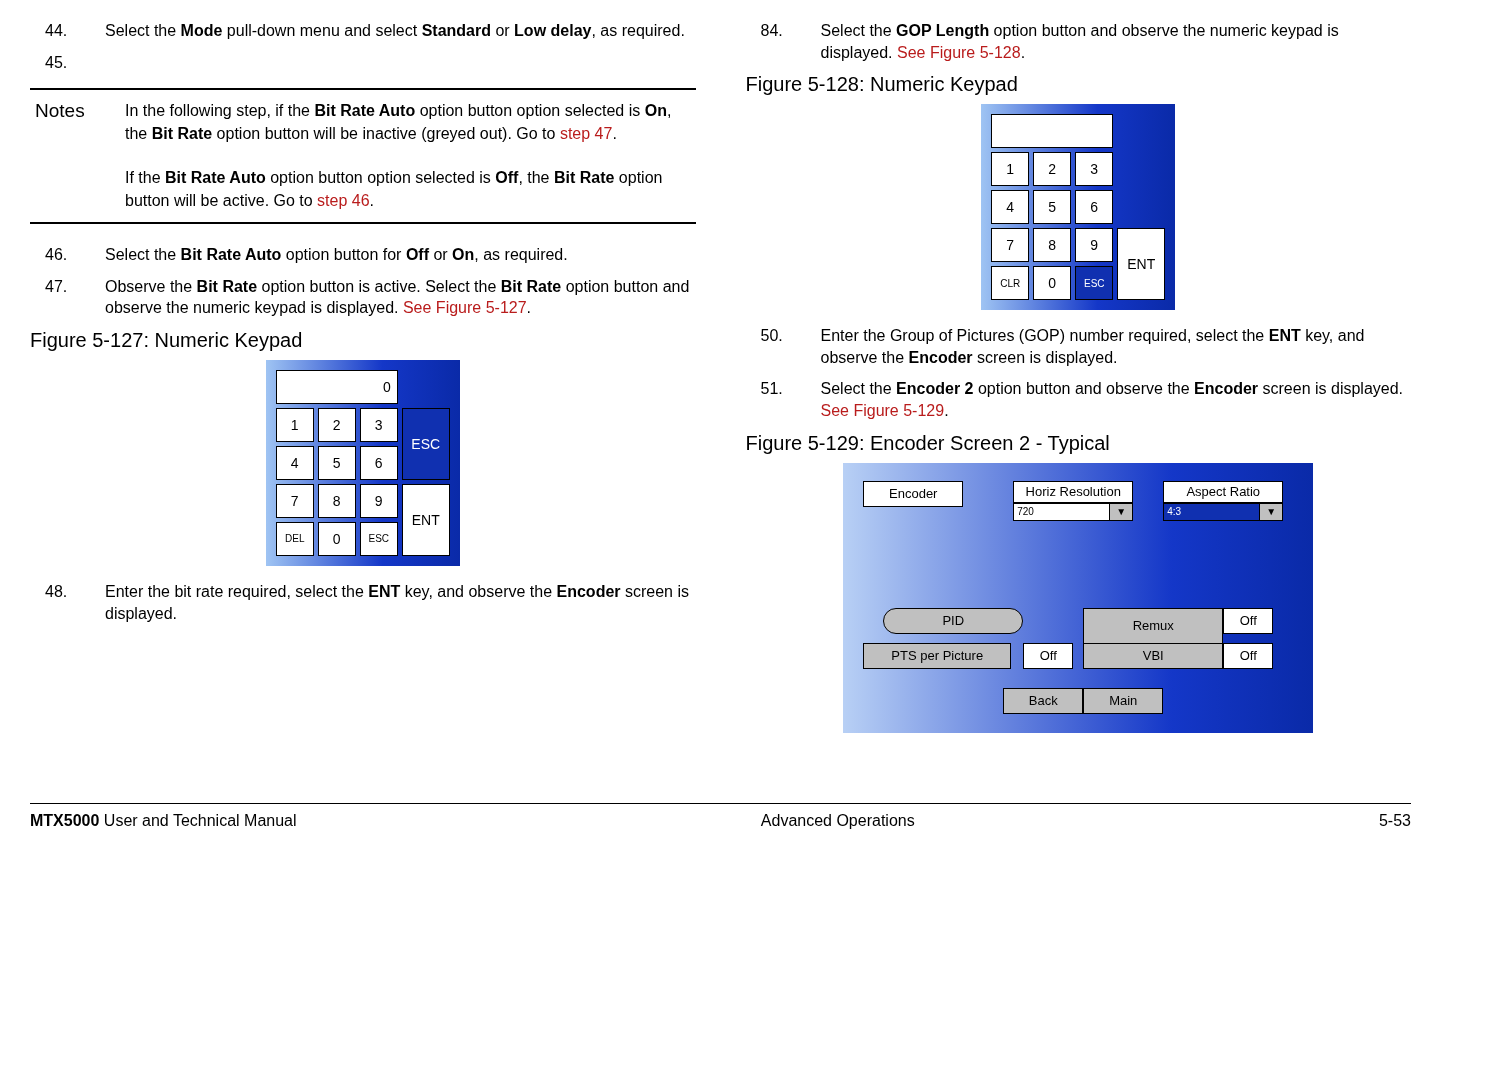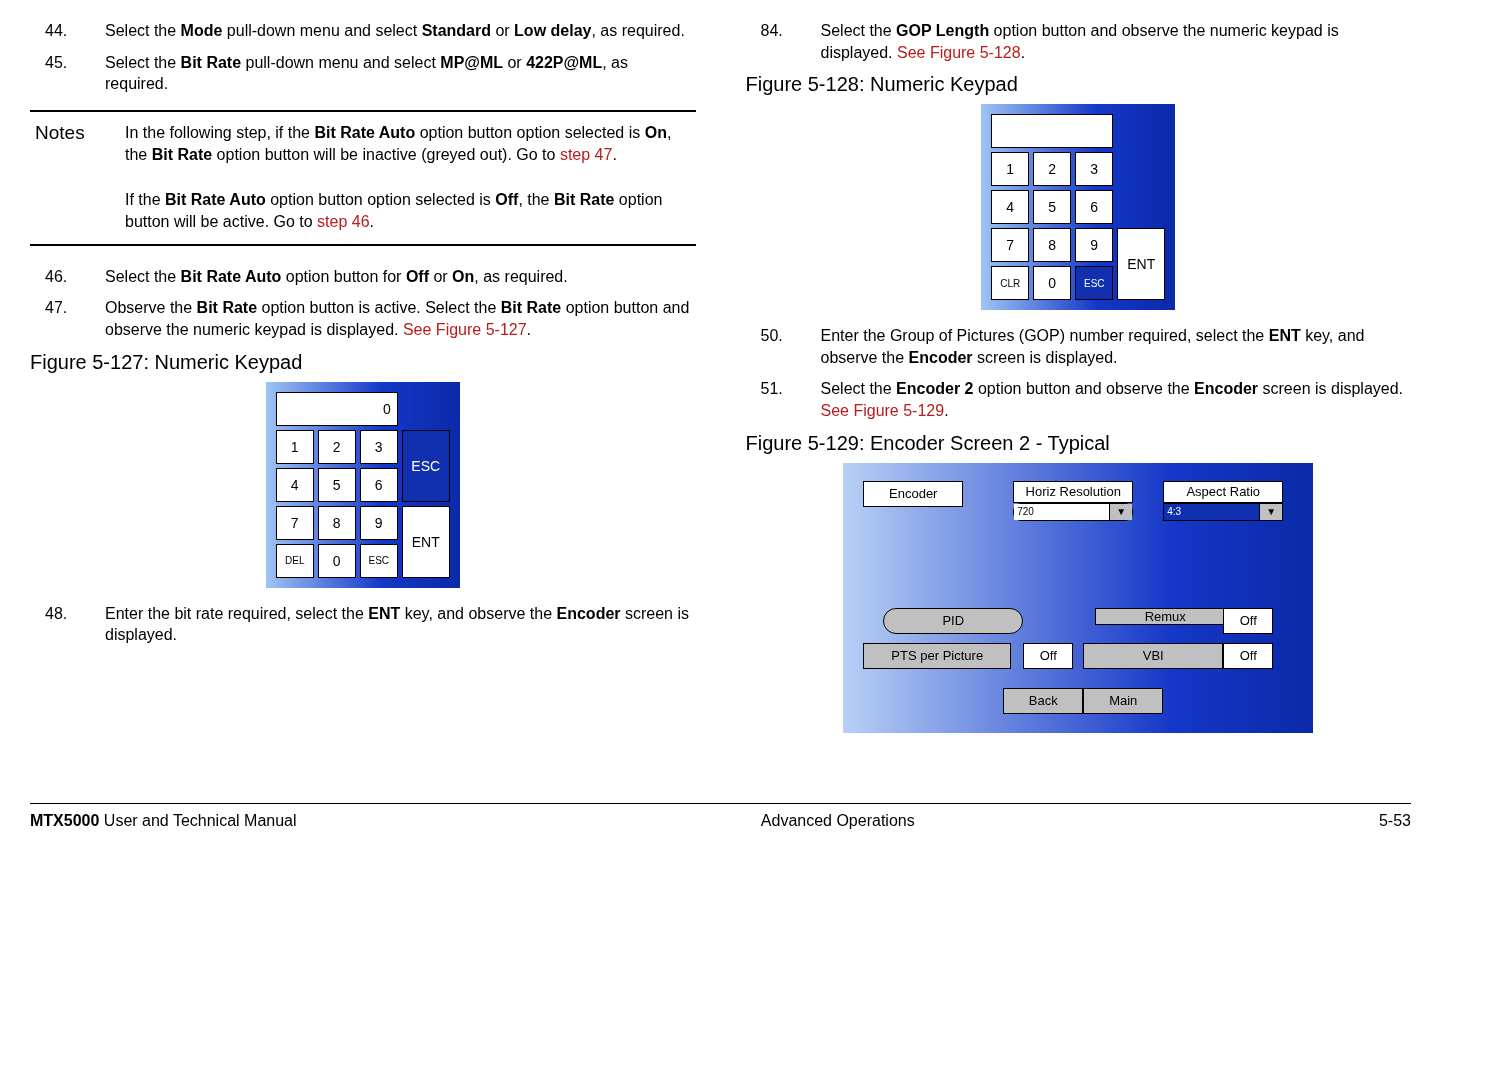--- a/index.html
+++ b/index.html
@@ -176,23 +176,20 @@
 
     <ol class="steps">
       <li>
         <span class="num">44.</span>
         <span class="txt">
           <span>Select the </span><span class="bold">Mode</span><span> pull-down menu and select </span><span class="bold">Standard</span><span> or </span><span class="bold">Low delay</span><span>, as required.</span>
         </span>
       </li>
       <li>
         <span class="num">45.</span>
-        <span class="txt">
-          <span>Select the </span><span class="bold">Bit Rate</span><span> pull-down menu and select </span><span class="bold">MP@ML</span><span> or </span><span class="bold">422P@ML</span><span>, as required.</span>
-        </span>
       </li>
     </ol>
 
     <div class="notes-block">
       <div class="notes-label">Notes</div>
       <div class="notes-text">
         <div>
           <span>In the following step, if the </span><span class="bold">Bit Rate Auto</span><span> option button option selected is </span><span class="bold">On</span><span>, the </span><span class="bold">Bit Rate</span><span> option button will be inactive (greyed out).  Go to </span><span class="link">step 47</span><span>.</span>
         </div>
         <br>
@@ -298,32 +295,32 @@
         </span>
       </li>
     </ol>
 
     <div class="fig-caption">Figure 5-129:   Encoder Screen 2 - Typical</div>
 
     <div class="encoder-wrap">
       <div class="encoder">
         <div class="lbl-btn" style="left:20px; top:18px; width:100px; height:26px;">Encoder</div>
         <div class="lbl-btn" style="left:170px; top:18px; width:120px; height:22px;">Horiz Resolution</div>
-        <div class="dd" style="left:170px; top:40px; width:120px; height:18px;border-radius:8px;">
+        <div class="dd" style="left:170px; top:40px; width:120px; height:18px;">
           <div class="val">720</div>
           <div class="arr">▼</div>
         </div>
         <div class="lbl-btn" style="left:320px; top:18px; width:120px; height:22px;">Aspect Ratio</div>
         <div class="dd" style="left:320px; top:40px; width:120px; height:18px;">
           <div class="val sel">4:3</div>
           <div class="arr">▼</div>
         </div>
 
         <div class="grey-btn" style="left:40px; top:145px; width:140px; height:26px;border-radius:13px;">PID</div>
-        <div class="grey-btn" style="left:252px; top:145px; width:140px; height:17px;">Remux</div>
+        <div class="grey-btn" style="left:240px; top:145px; width:140px; height:36px;">Remux</div>
         <div class="lbl-btn" style="left:380px; top:145px; width:50px; height:26px;">Off</div>
 
         <div class="grey-btn" style="left:20px; top:180px; width:148px; height:26px;">PTS per Picture</div>
         <div class="lbl-btn" style="left:180px; top:180px; width:50px; height:26px;">Off</div>
         <div class="grey-btn" style="left:240px; top:180px; width:140px; height:26px;">VBI</div>
         <div class="lbl-btn" style="left:380px; top:180px; width:50px; height:26px;">Off</div>
 
         <div class="grey-btn" style="left:160px; top:225px; width:80px; height:26px;">Back</div>
         <div class="grey-btn" style="left:240px; top:225px; width:80px; height:26px;">Main</div>
       </div>

